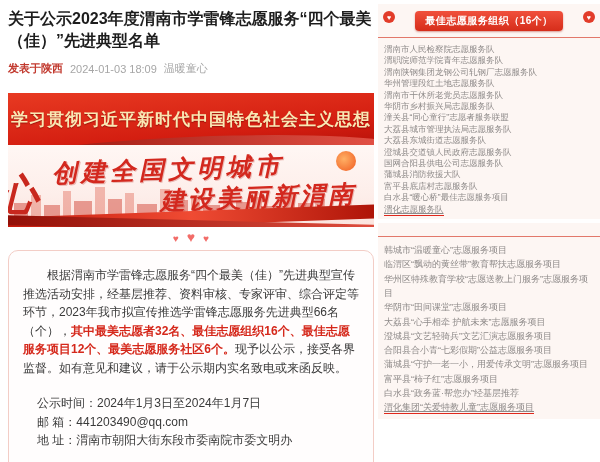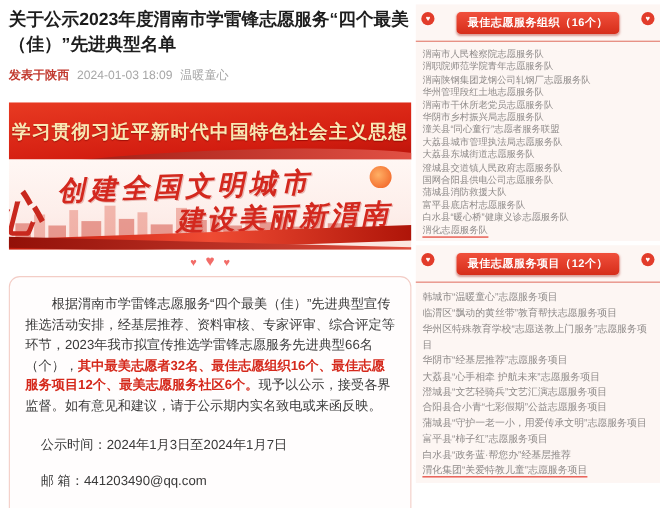--- a/index.html
+++ b/index.html
@@ -31,34 +31,34 @@
   .ribbon1 { position:absolute; left:-5%; bottom:2px; width:110%; height:14px; background:linear-gradient(90deg,#c01508,#ef4b33,#a80f04); transform:rotate(-2deg); z-index:4; }
   .ribbon2 { position:absolute; left:-5%; bottom:-3px; width:110%; height:10px; background:linear-gradient(90deg,#8f0d05,#e25040); transform:rotate(1.5deg); z-index:4; }
   .hearts { text-align:center; margin-top:4px; color:#f26c68; line-height:12px; }
   .hearts span { margin:0 4px; }
   .h-small { font-size:10px; } .h-big { font-size:14px; }
 
   
   .card { margin-top:5px; width:366px; height:300px; border:1px solid #f3cdc6; background:#fffdfd; border-radius:10px; padding:15px 14px 0 14px; font-size:12px; color:#3a3a3a; line-height:18.5px; }
   .para { text-indent:2em; margin-bottom:17px; }
   .para .hl { color:#d5281b; font-weight:bold; }
-  .info-line { padding-left:14px;margin-top:14px; }
+  .info-line { padding-left:14px; }
 
   
   .right { width:222px; padding-top:4px; }
   .panel { background:#fdf6f3; padding:7px 0 4px 0; }
   .panel + .panel { margin-top:4px; }
   .pill-row { display:flex; justify-content:center; align-items:flex-start; gap:20px; }
   .pill { background:linear-gradient(180deg,#f0503c,#d62d1a); color:#fff; font-size:10px; font-weight:bold; padding:3px 10px; border-radius:4px; letter-spacing:.5px; box-shadow:0 1px 2px rgba(160,20,10,.4); }
   .pill-heart { width:12px; height:12px; border-radius:50%; background:#e23c2a; color:#fff; font-size:7px; display:flex; align-items:center; justify-content:center; }
   .sep { border:none; border-top:1px solid #e2786a; margin:6px 0 4px 0; }
   .plist { list-style:none; padding:2px 4px 0 6px; color:#8e8a89; }
   .plist-1 { font-size:8.5px; line-height:11.4px; }
   .plist-2 { font-size:9px; line-height:14.3px; }
-  .plist li.underlined span { border-bottom:1.5px solid #e0281c; padding-bottom:1px; }
+  .plist li.underlined span { border-bottom:1.5px solid #e0281c; padding-bottom:1px;text-decoration:underline; }
 </style>
 </head>
 <body>
 
 <div class="page">
 
   <div class="left">
     <h1 class="title">关于公示2023年度渭南市学雷锋志愿服务“四个最美（佳）”先进典型名单</h1>
 
     <div class="byline">
@@ -132,37 +132,32 @@
           <li><span>华州管理段红土地志愿服务队</span></li>
           <li><span>渭南市干休所老党员志愿服务队</span></li>
           <li><span>华阴市乡村振兴局志愿服务队</span></li>
           <li><span>潼关县“同心童行”志愿者服务联盟</span></li>
           <li><span>大荔县城市管理执法局志愿服务队</span></li>
           <li><span>大荔县东城街道志愿服务队</span></li>
           <li><span>澄城县交道镇人民政府志愿服务队</span></li>
           <li><span>国网合阳县供电公司志愿服务队</span></li>
           <li><span>蒲城县消防救援大队</span></li>
           <li><span>富平县底店村志愿服务队</span></li>
-          <li><span>白水县“暖心桥”健康义诊志愿服务队</span></li>
+          <li><span>白水县“暖心桥”最佳志愿服务项目</span></li>
           <li class="underlined"><span>渭化志愿服务队</span></li>
         </ul>
     </div>
 
     <div class="panel">
-      <div class="pill-row">
-        <span class="pill-heart">♥</span>
-        <span class="pill">最佳志愿服务项目（12个）</span>
-        <span class="pill-heart">♥</span>
-      </div>
       <hr class="sep">
       <ul class="plist plist-2">
           <li><span>韩城市“温暖童心”志愿服务项目</span></li>
           <li><span>临渭区“飘动的黄丝带”教育帮扶志愿服务项目</span></li>
           <li><span>华州区特殊教育学校“志愿送教上门服务”志愿服务项目</span></li>
-          <li><span>华阴市“经基层推荐”志愿服务项目</span></li>
+          <li><span>华阴市“田间课堂”志愿服务项目</span></li>
           <li><span>大荔县“心手相牵 护航未来”志愿服务项目</span></li>
           <li><span>澄城县“文艺轻骑兵”文艺汇演志愿服务项目</span></li>
           <li><span>合阳县合小青“七彩假期”公益志愿服务项目</span></li>
           <li><span>蒲城县“守护一老一小，用爱传承文明”志愿服务项目</span></li>
           <li><span>富平县“柿子红”志愿服务项目</span></li>
           <li><span>白水县“政务蓝·帮您办”经基层推荐</span></li>
           <li class="underlined"><span>渭化集团“关爱特教儿童”志愿服务项目</span></li>
         </ul>
     </div>
   </div>

